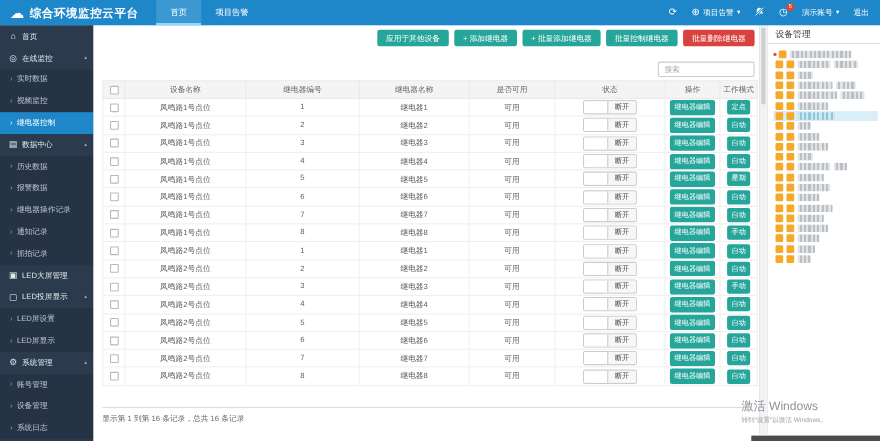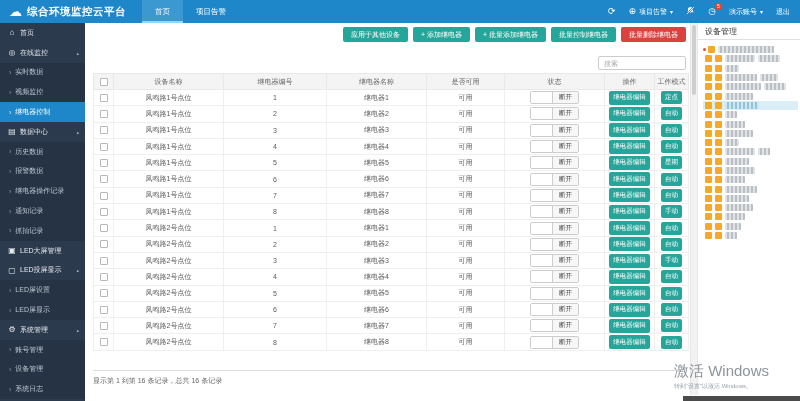--- a/index.html
+++ b/index.html
@@ -68,21 +68,21 @@
   .sq { width:7px; height:7px; background:#f6a829; border-radius:1px; margin-right:3px; flex:none; }
   .mosaic { height:7px; border-radius:1px; margin-right:3px; flex:none;
     background-color:#c9ced3;
     background-image:repeating-linear-gradient(90deg, rgba(255,255,255,.45) 0 2px, rgba(0,0,0,.07) 2px 4px);
   }
   .tree-row.selected .mosaic { background-color:#9fd3e8; }
   .tree-row.selected { background:#d9eef7; }
 
   
   .wm { position:absolute; left:674px; top:362px; z-index:50; pointer-events:none; }
-  .wm-l1 { font-size:15px; color:#8d949b; }
+  .wm-l1 { font-size:11px; color:#8d949b; }
   .wm-l2 { font-size:6px; color:#9aa1a8; margin-top:1px; }
   .hscroll { position:absolute; left:683px; bottom:0; width:117px; height:5px; background:#4b4b4b; z-index:40; }
 </style>
 </head>
 <body>
 
 <div class="navbar">
   <span class="logo">☁</span>
   <span class="app-title">综合环境监控云平台</span>
   <div class="nav-tabs">

